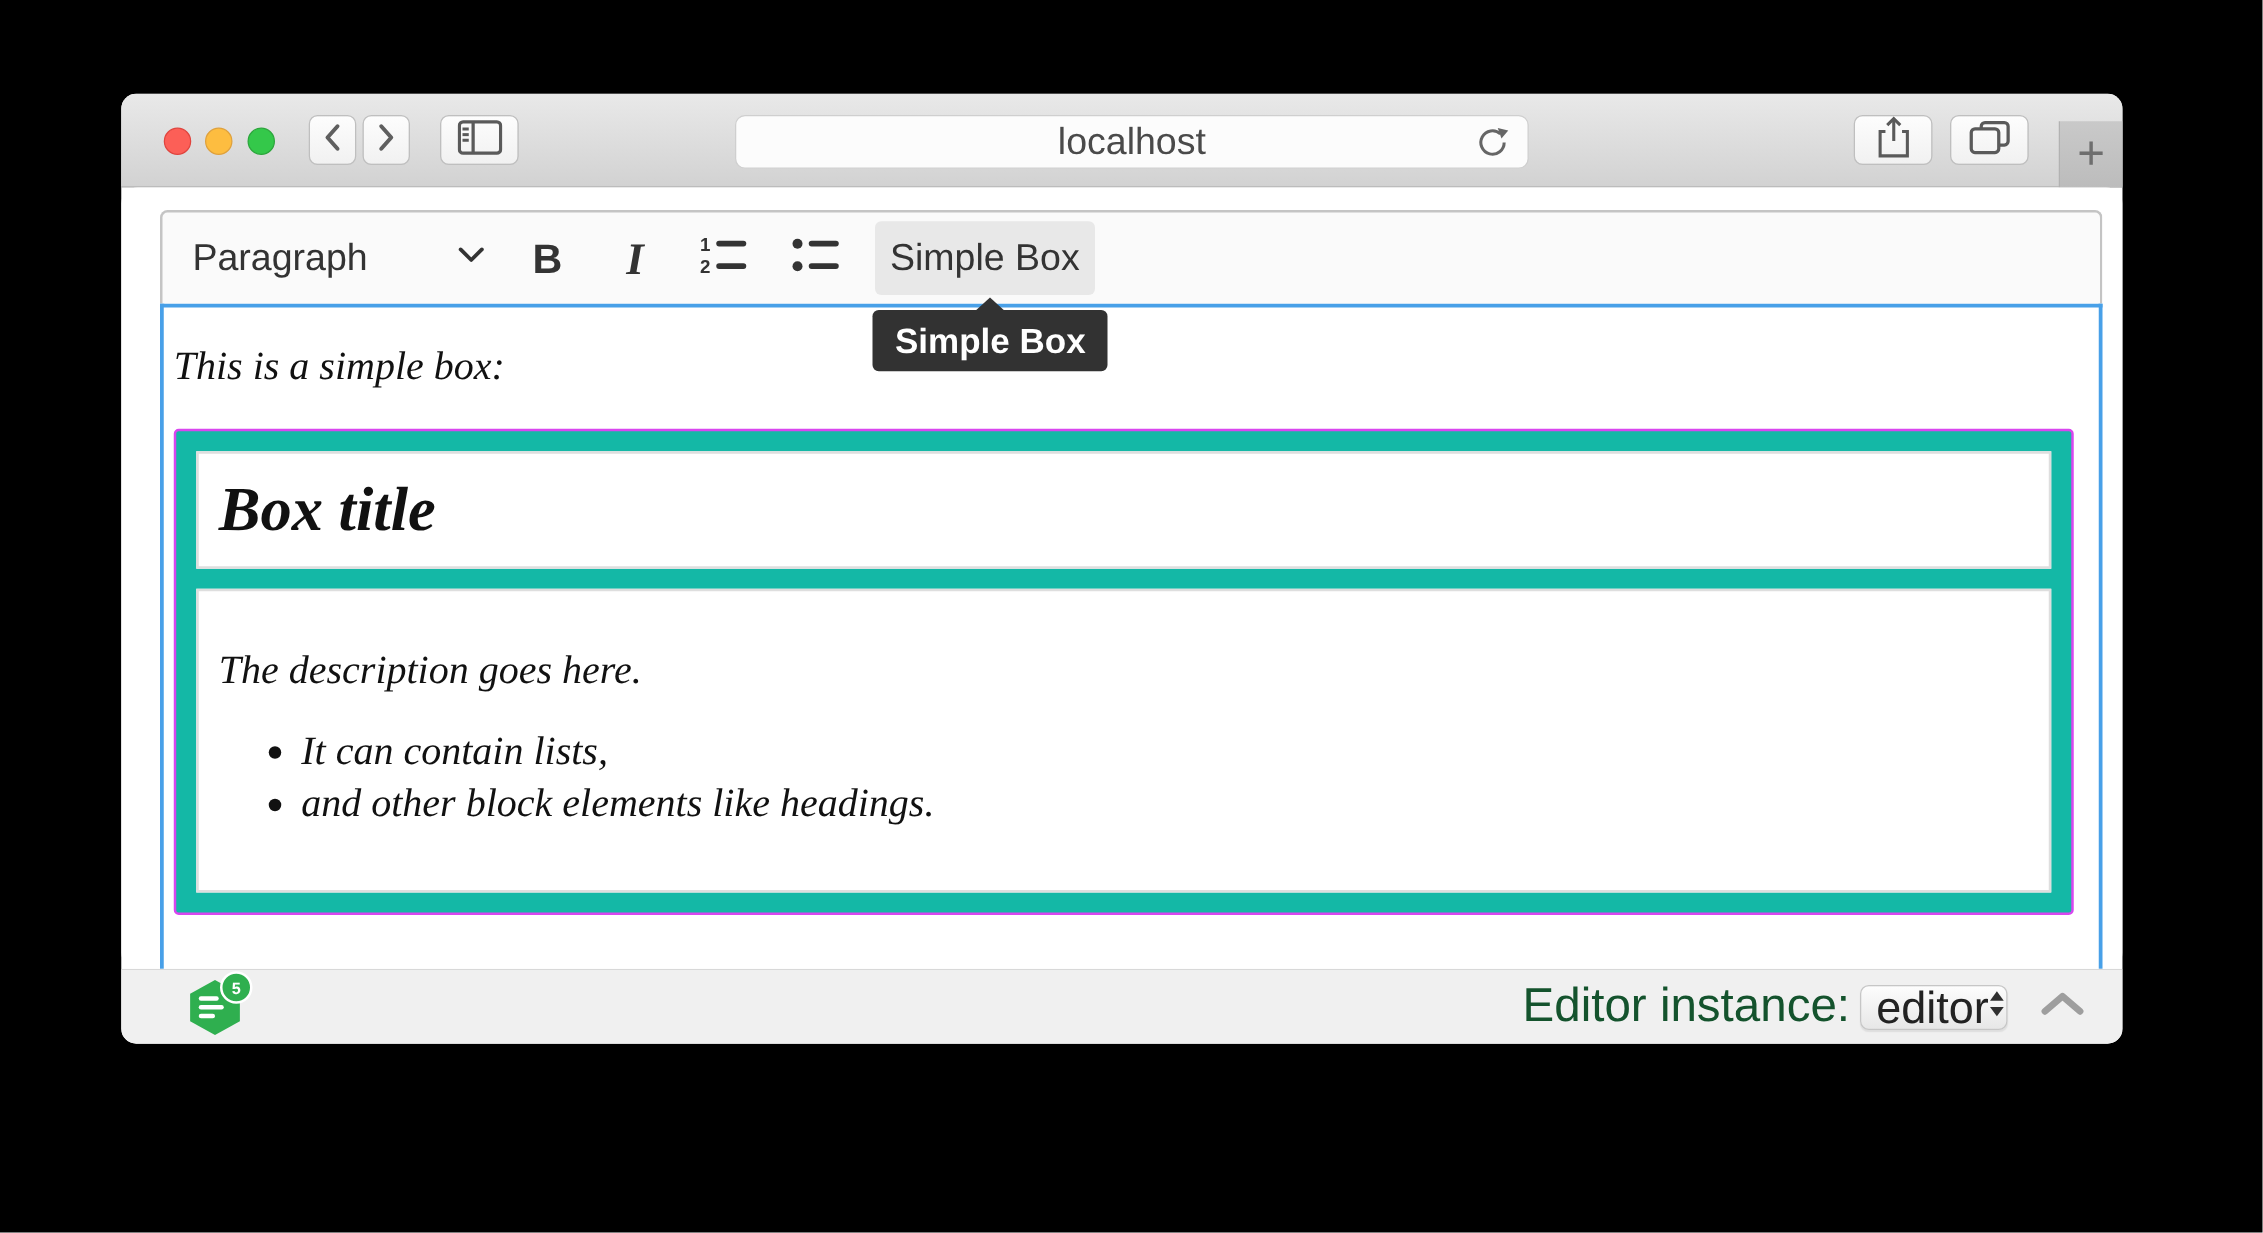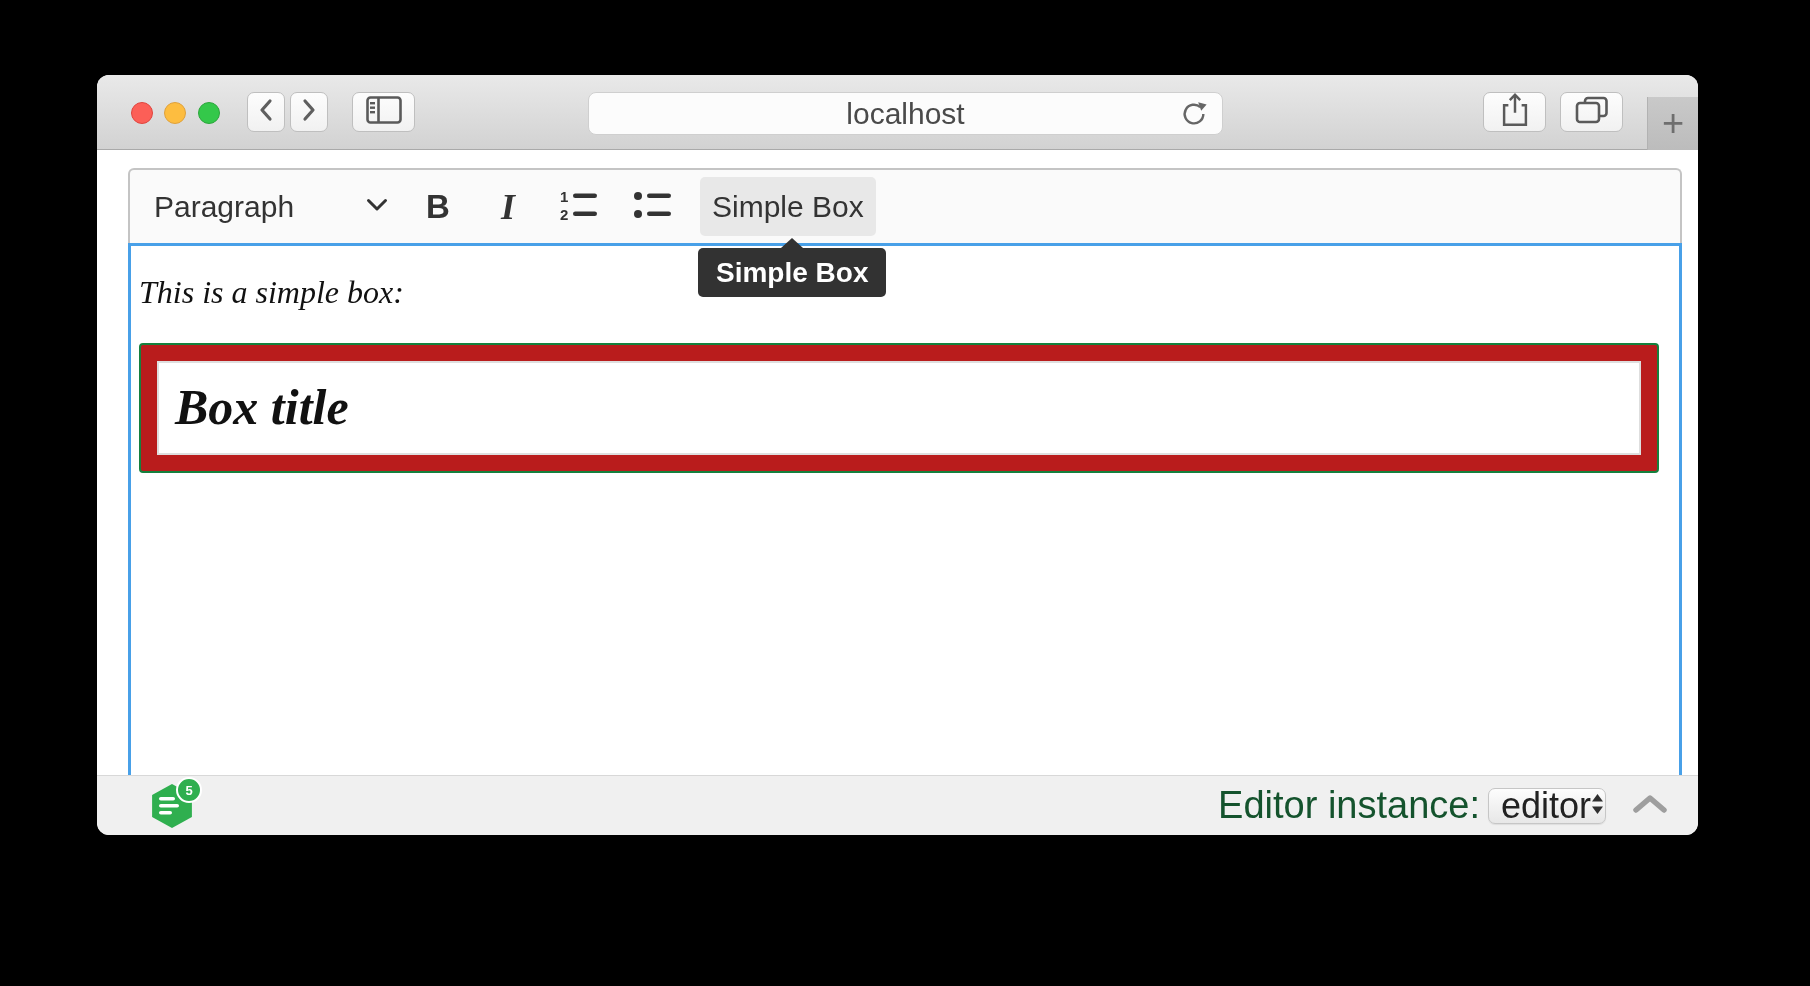--- a/index.html
+++ b/index.html
@@ -71,21 +71,21 @@
     border-left:11px solid transparent;border-right:11px solid transparent;
     border-bottom:10px solid var(--tooltip-bg,#323232);
   }
   .editable{
     position:absolute;left:31px;top:93px;width:1554px;height:532px;box-sizing:border-box;
     background:#fff;border:3px solid var(--focus-border,#48a0e8);border-bottom:none;
     font-family:"Liberation Serif",serif;font-size:32px;color:#111;
     padding:0 20px 0 8px;overflow:hidden;font-style:italic;
   }
   .intro{margin:28px 0 32px 0;}
-  .simple-box{background:#b91c1c;border:2px solid #15803d;border-radius:4px;padding:16px;}
+  .simple-box{background:#14b8a6;border:2px solid #d946ef;border-radius:4px;padding:16px;}
   .sb-title{background:#fff;border:2px solid #dedede;padding:16px;}
   .sb-title h1{margin:0;font-size:50px;line-height:1.15;font-weight:bold;}
   .sb-desc{background:#fff;border:2px solid #dedede;margin-top:16px;padding:16px 16px 48px;}
   .sb-desc p{margin:28px 0 0;}
   .sb-desc ul{margin:26px 0 0;padding-left:66px;}
   .sb-desc li{margin:2px 0;line-height:40px;}
   
   .inspector{
     position:absolute;left:0;bottom:0;width:100%;height:60px;box-sizing:border-box;
     background:#f0f0f0;border-top:1px solid #d8d8d8;border-radius:0 0 12px 12px;
@@ -221,20 +221,27 @@
       <div class="tooltip">
         <span>Simple Box</span>
       </div>
 
       <div class="editable">
         <p class="intro">This is a simple box:</p>
         <div class="simple-box">
           <div class="sb-title">
             <h1>Box title</h1>
           </div>
+          <div class="sb-desc">
+            <p>The description goes here.</p>
+            <ul>
+              <li>It can contain lists,</li>
+              <li>and other block elements like headings.</li>
+            </ul>
+          </div>
         </div>
       </div>
     </div>
 
     <div class="inspector">
       <div class="ck-logo">
         <span>
           <svg width="46" height="44" viewBox="0 0 46 44">
             <polygon points="23,0 42.9,11 42.9,33 23,44 3.1,33 3.1,11" fill="var(--logo-green,#2FAF4F)"></polygon>
             <rect x="10" y="13" width="16" height="3.6" rx="1.8" fill="#fff"></rect>

